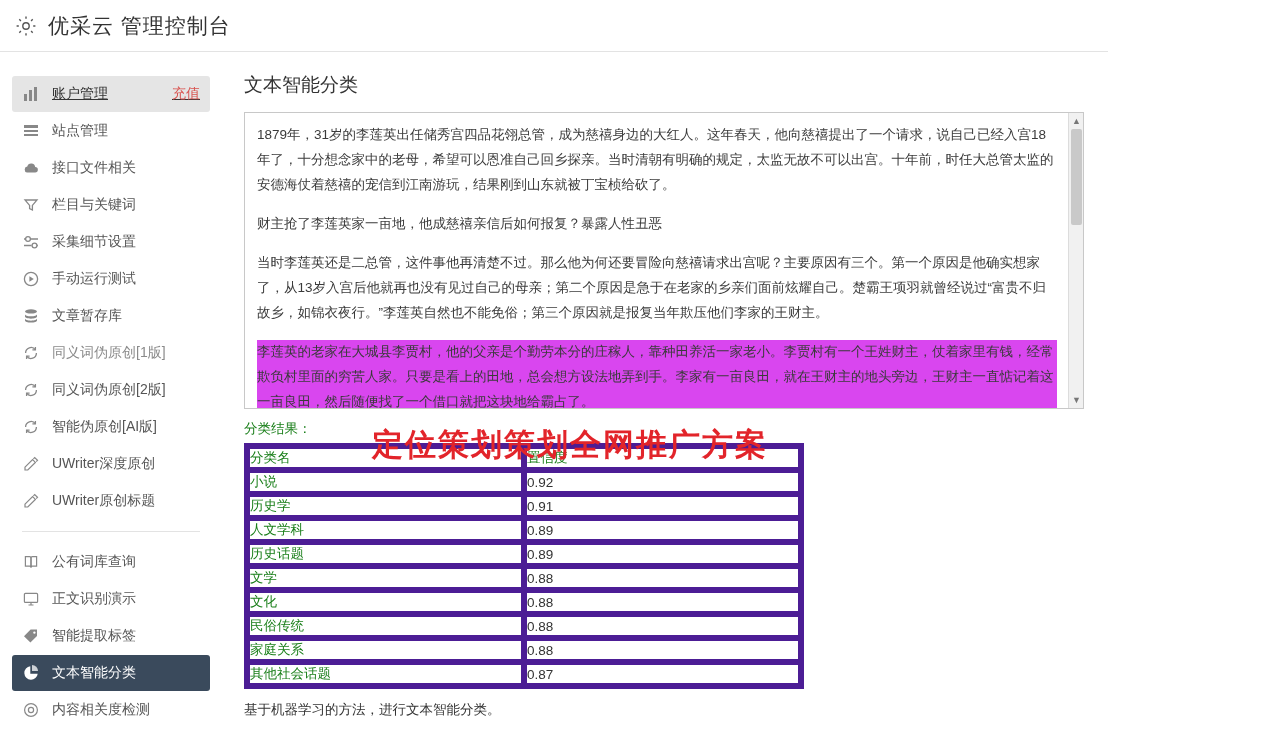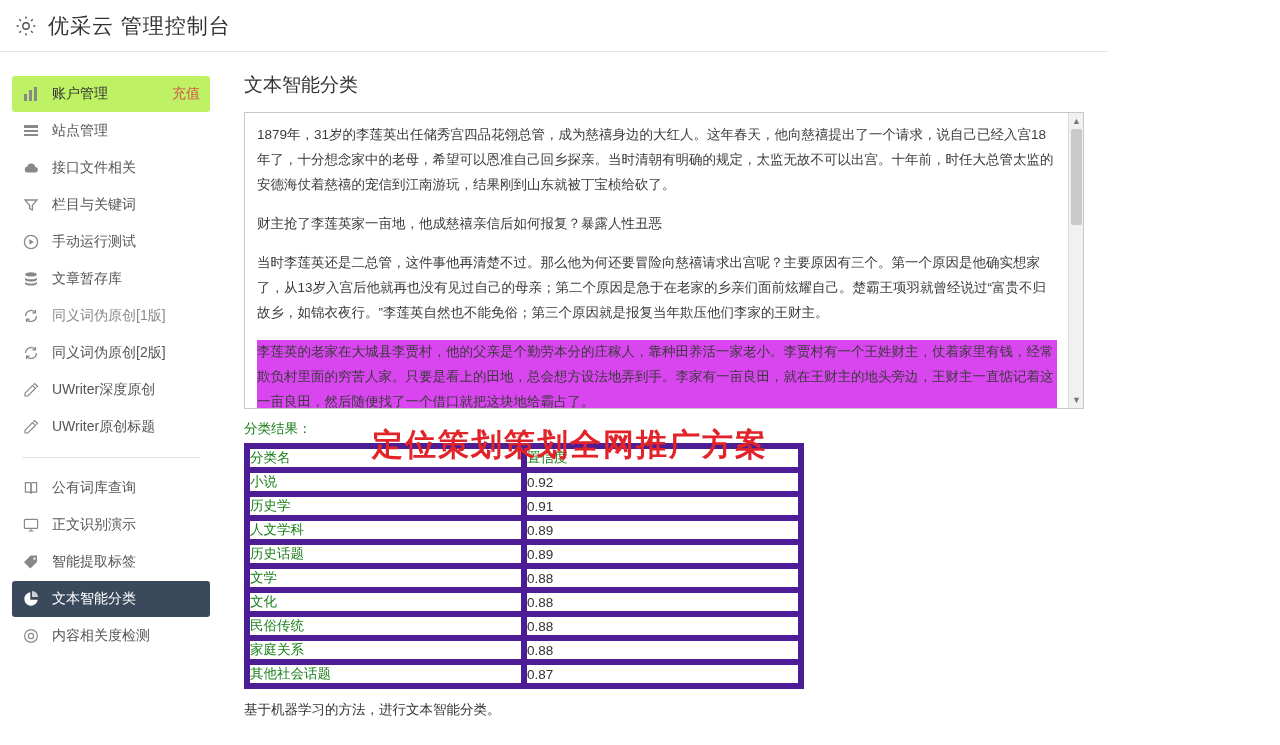--- a/index.html
+++ b/index.html
@@ -69,22 +69,23 @@
     width: 18px; height: 18px;
     margin-right: 12px;
     flex: 0 0 18px;
     display: inline-flex;
     align-items: center;
     justify-content: center;
     color: #888;
   }
   .side-item .si-icon svg { display:block; }
   .side-item.selected {
-    background: #bef264;
+    background: #e5e5e5;
     color: #333;
+    text-decoration: underline;
   }
   .side-item.active-dark {
     background: #3a4a5c;
     color: #fff;
   }
   .side-item.active-dark .si-icon { color: #fff; }
   .side-item .si-label { flex: 1; }
   .si-badge {
     color: #d9534f;
     margin-left: 6px;
@@ -247,20 +248,30 @@
 
       <div class="side-item">
         <span class="si-icon">
           <svg width="16" height="16" viewBox="0 0 16 16" fill="none" stroke="currentColor" stroke-width="1.3">
               <path d="M2 3h12l-4.6 5.4V13L6.6 11.6V8.4z"></path>
             </svg>
         </span>
         <span class="si-label">栏目与关键词</span>
       </div>
 
+      <div class="side-item">
+        <span class="si-icon">
+          <svg width="16" height="16" viewBox="0 0 16 16" fill="none" stroke="currentColor" stroke-width="1.3">
+              <circle cx="5" cy="5" r="2.4"></circle>
+              <circle cx="11.5" cy="11.5" r="2.4"></circle>
+              <path d="M1 5h1.4M7.6 5H15M1 11.5h7.6M14.1 11.5H15"></path>
+            </svg>
+        </span>
+        <span class="si-label">采集细节设置</span>
+      </div>
 
       <div class="side-item">
         <span class="si-icon">
           <svg width="16" height="16" viewBox="0 0 16 16" fill="none" stroke="currentColor" stroke-width="1.3">
               <circle cx="8" cy="8" r="6.6"></circle>
               <path d="M6.4 5.3l4.4 2.7-4.4 2.7z" fill="currentColor" stroke="none"></path>
             </svg>
         </span>
         <span class="si-label">手动运行测试</span>
       </div>
@@ -292,20 +303,30 @@
         <span class="si-icon">
           <svg width="16" height="16" viewBox="0 0 16 16" fill="none" stroke="currentColor" stroke-width="1.3">
               <path d="M13.4 8A5.4 5.4 0 0 1 3.6 11.2"></path>
               <path d="M2.6 8A5.4 5.4 0 0 1 12.4 4.8"></path>
               <path d="M12.4 1.9v3h-3M3.6 14.1v-3h3"></path>
             </svg>
         </span>
         <span class="si-label">同义词伪原创[2版]</span>
       </div>
 
+      <div class="side-item">
+        <span class="si-icon">
+          <svg width="16" height="16" viewBox="0 0 16 16" fill="none" stroke="currentColor" stroke-width="1.3">
+              <path d="M13.4 8A5.4 5.4 0 0 1 3.6 11.2"></path>
+              <path d="M2.6 8A5.4 5.4 0 0 1 12.4 4.8"></path>
+              <path d="M12.4 1.9v3h-3M3.6 14.1v-3h3"></path>
+            </svg>
+        </span>
+        <span class="si-label">智能伪原创[AI版]</span>
+      </div>
 
       <div class="side-item">
         <span class="si-icon">
           <svg width="16" height="16" viewBox="0 0 16 16" fill="none" stroke="currentColor" stroke-width="1.2">
               <path d="M2 11.2l7.6-7.6 2.8 2.8L4.8 14H2z"></path>
               <path d="M10.4 2.8l1.3-1.3 2.8 2.8-1.3 1.3"></path>
             </svg>
         </span>
         <span class="si-label">UWriter深度原创</span>
       </div>

